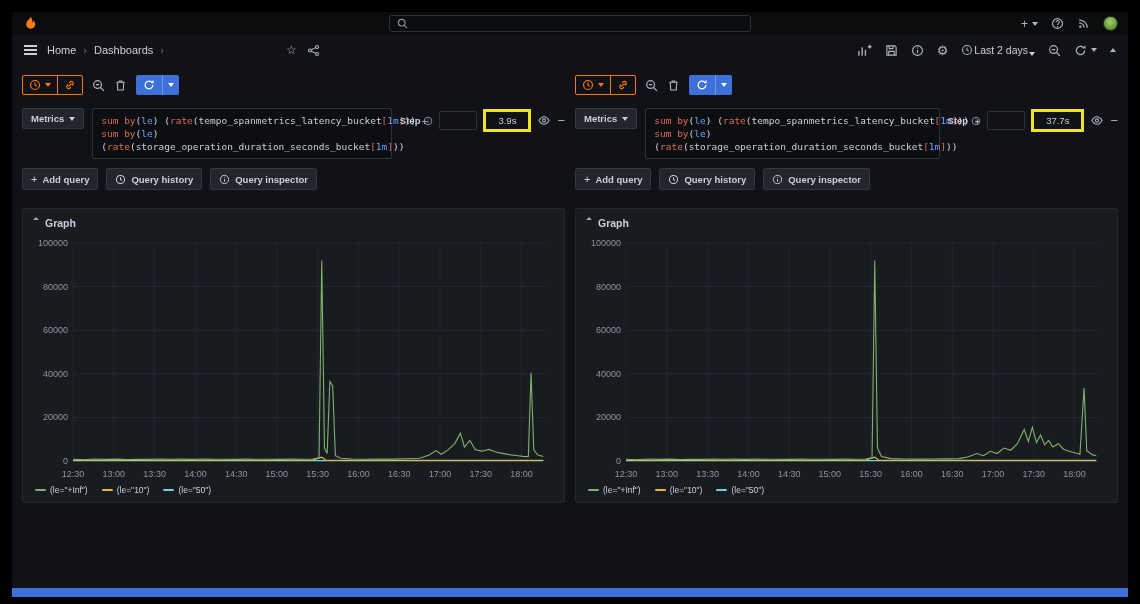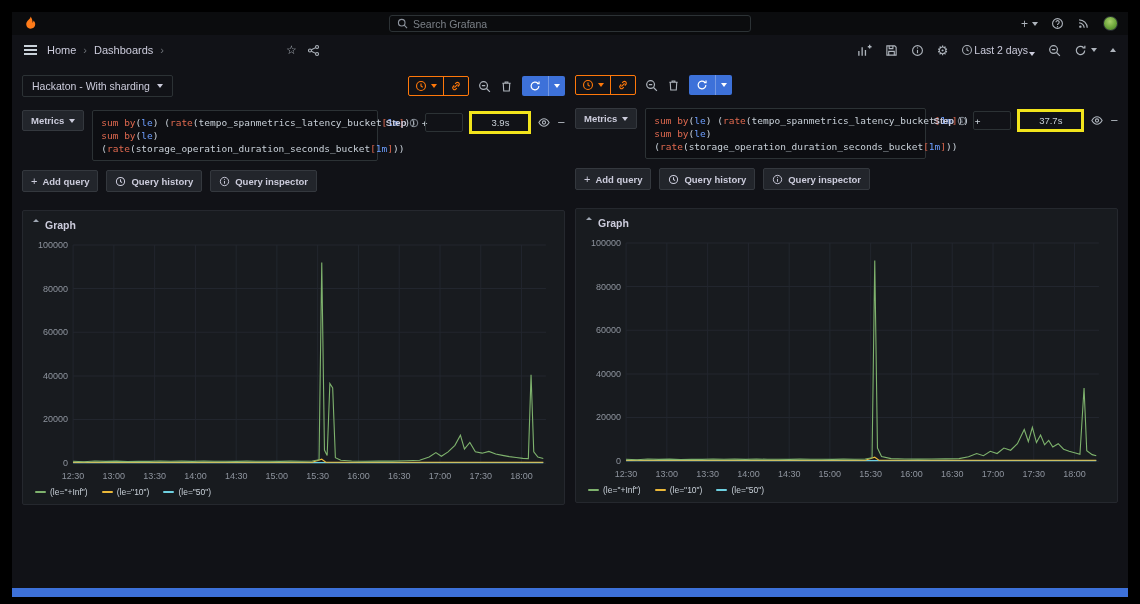--- a/index.html
+++ b/index.html
@@ -82,21 +82,21 @@
   .tk-p { color: #c9d1d9; }
 
   .step-group { display: flex; align-items: center; gap: 6px; padding-top: 1px; }
   .step-label { display: flex; align-items: center; gap: 3px; font-size: 9.5px;
     font-weight: 700; color: #ccccdc; }
   .step-input { width: 34px; background: transparent; border: 1px solid #2c3235;
     border-radius: 2px; color: #9fa7b3; font-size: 9.5px; padding: 3px 18px;
     font-family: inherit; outline: none; }
   .step-input::placeholder { color: #7b8087; }
   .step-val { border: 3px solid #f2e41c; background: #111217; color: #c9d1d9;
-    font-size: 9.5px; padding: 3px 19px; font-weight: 500; }
+    font-size: 9.5px; padding: 3px 12px; font-weight: 500; }
   .minus { font-size: 13px; color: #aeb4bc; }
 
   .query-actions { display: flex; gap: 8px; margin-top: 9px; }
 
   .graph-panel { margin-top: 18px; background: #181b1f; border: 1px solid #25282e;
     border-radius: 2px; padding: 6px 8px 3px; }
   .graph-head { display: flex; align-items: flex-start; gap: 6px; font-size: 10.5px;
     font-weight: 600; padding: 2px 2px 6px; cursor: pointer; }
   .chart { width: 100%; height: 248px; display: block; }
   .axlab { fill: #8e949e; font-family: "Liberation Sans", sans-serif; font-size: 9px; }
@@ -120,21 +120,20 @@
         <path d="M9 1.5c.3 2.6-3.4 3.8-4.3 6.8-.8 2.8.9 6.2 4.3 6.2 3 0 5-2 5-4.7 0-1.8-.9-3-1.9-3.9.1 1-.3 1.9-1.1 2.4.5-2.1-.4-4.9-2-6.8z" fill="#ff7b19"></path>
       </svg>
     </span>
     <div class="searchbox">
       <span>
         <svg class="ic" width="11" height="11" viewBox="0 0 14 14" stroke="#8e949e" fill="none" stroke-width="1.4">
           <circle cx="6" cy="6" r="4.2"></circle>
             <path d="M9.2 9.2L12.8 12.8"></path>
         </svg>
       </span>
-      <input placeholder="Search Grafana" style="">
     </div>
     <div class="tb-right">
       <span class="tb-item">
         <span>+</span>
           <i class="cdown"></i>
       </span>
       <span class="tb-item">
         <svg class="ic" width="13" height="13" viewBox="0 0 14 14" stroke="currentColor" fill="none" stroke-width="1.2">
           <circle cx="7" cy="7" r="5.3"></circle>
             <path d="M5.4 5.6a1.7 1.7 0 112.9 1.2c-.6.5-1.3.8-1.3 1.7"></path>
@@ -220,24 +219,20 @@
         <i class="cdown"></i>
       </span>
       <i class="cup"></i>
     </div>
   </div>
 
   <main class="content">
 
     <section class="pane">
       <div class="pane-head">
-        <button class="title-btn">
-          <span>Hackaton - With sharding</span>
-          <i class="cdown"></i>
-        </button>
         <div class="pane-tools">
           <div class="orange-group">
             <button class="og-btn">
               <svg class="ic" width="12" height="12" viewBox="0 0 14 14" stroke="currentColor" fill="none" stroke-width="1.3">
                 <circle cx="7" cy="7" r="5.2"></circle>
                   <path d="M7 4.2V7l2 1.4"></path>
               </svg>
               <i class="cdown"></i>
             </button>
             <button class="og-btn">

